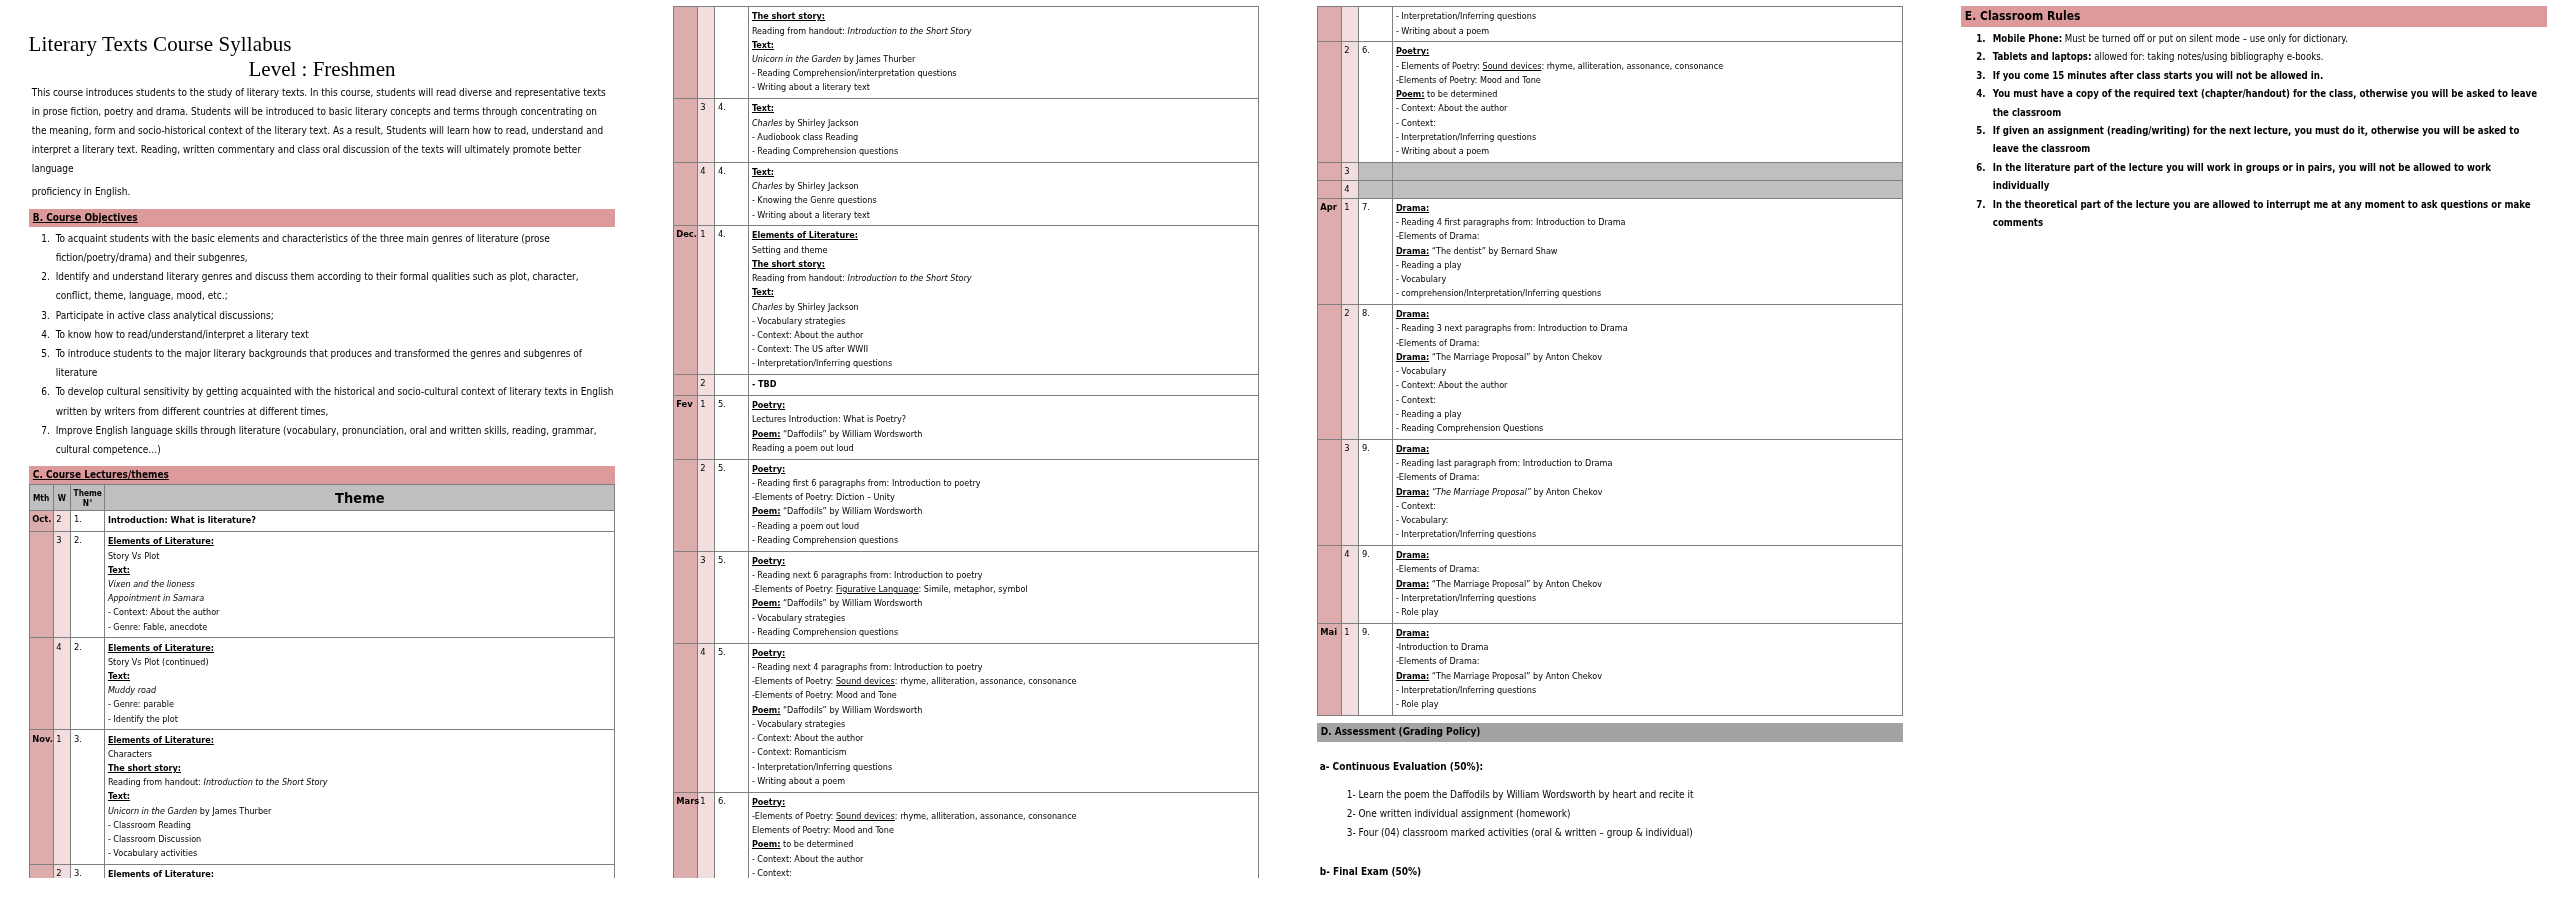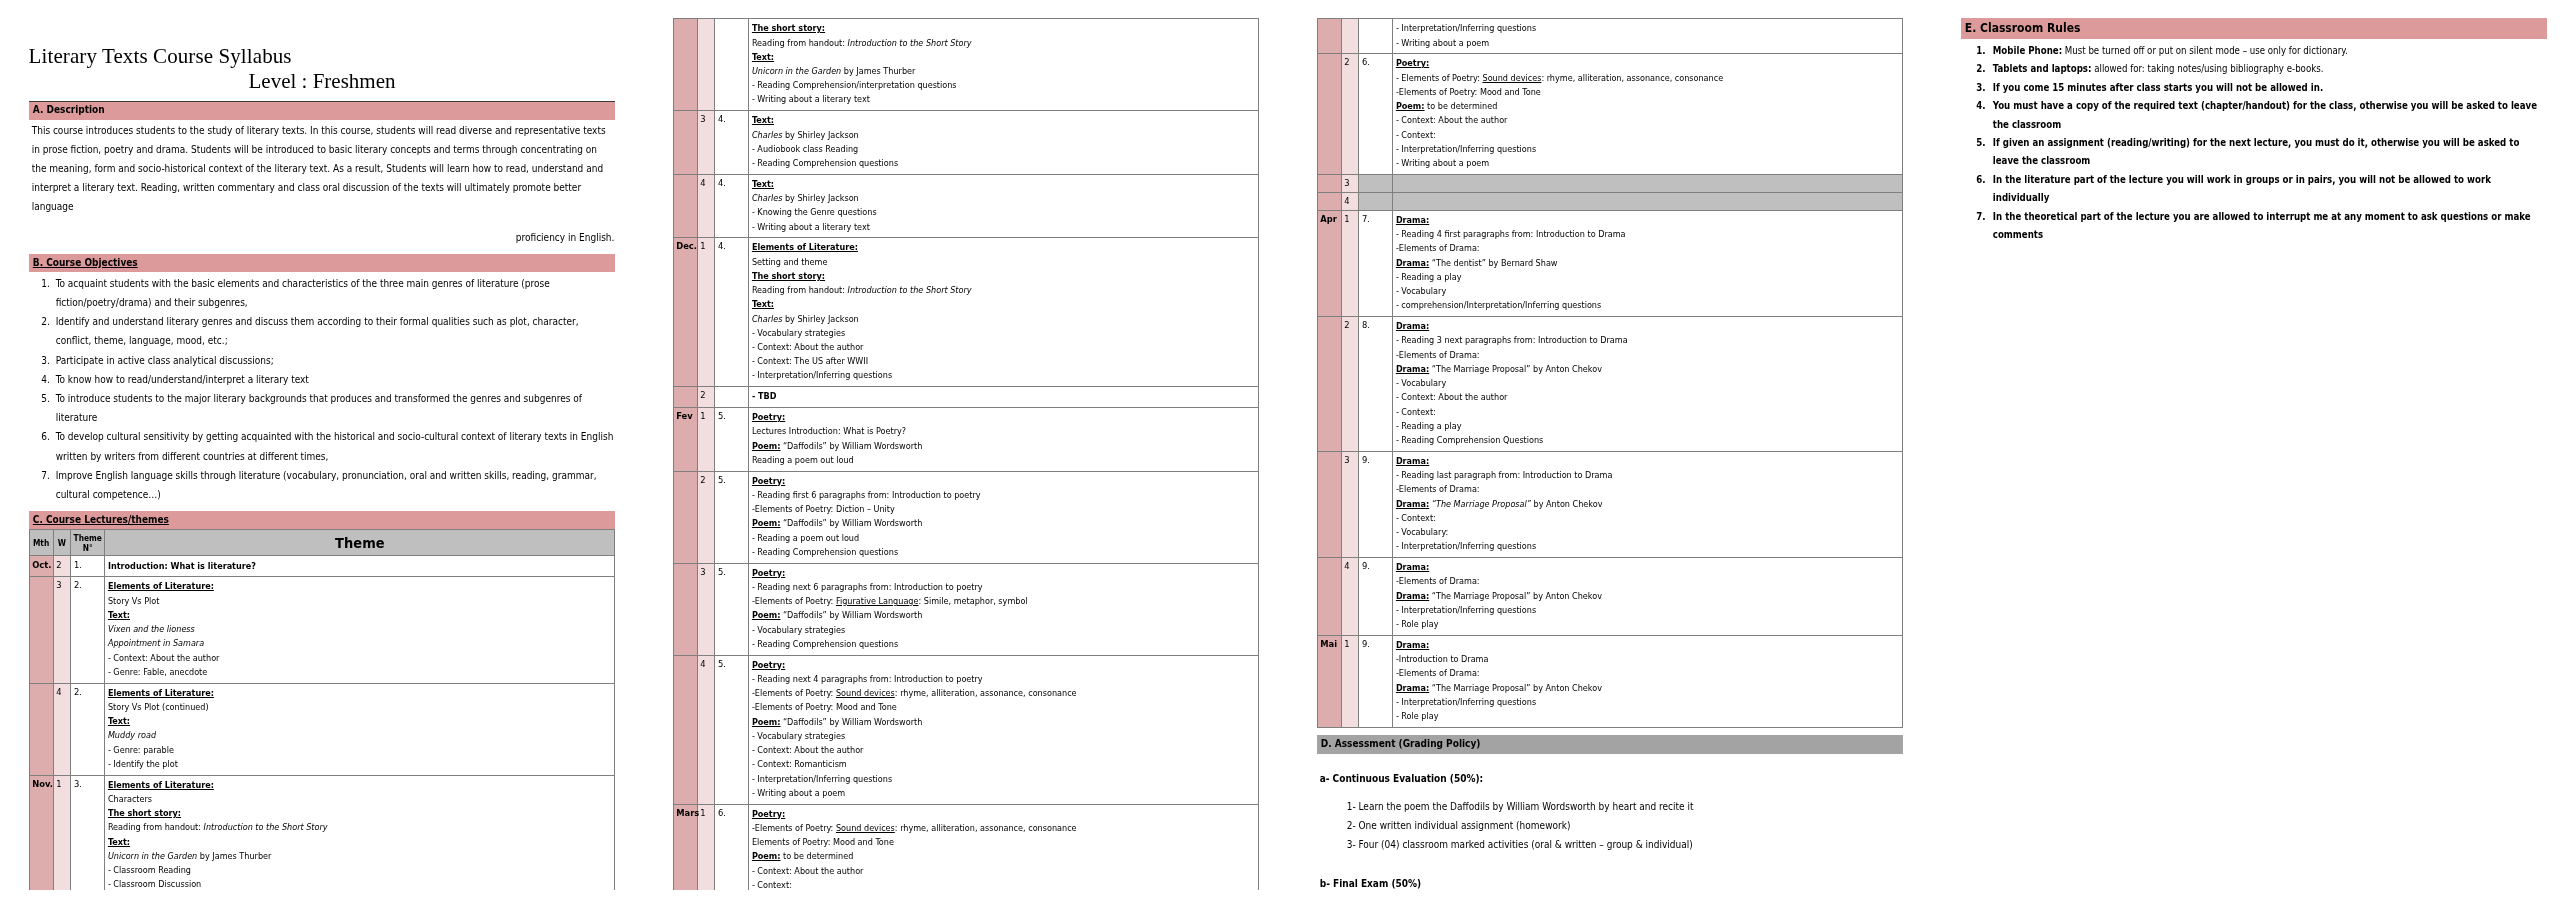--- a/index.html
+++ b/index.html
@@ -3,21 +3,21 @@
 <meta charset="utf-8">
 <style>
   html,body{margin:0;padding:0;background:#ffffff;}
   body{
     width:2576px;height:911px;
     font-family:"DejaVu Sans Condensed","Liberation Sans",sans-serif;
     color:#000;
     -webkit-font-smoothing:antialiased;
   }
   .page{
-    position:absolute;top:12px;
+    position:absolute;top:0;
     width:644px;height:878px;
     box-sizing:border-box;
     overflow:hidden;
   }
   #page1{left:0;}
   #page2{left:644px;}
   #page3{left:1288px;}
   #page4{left:1932px;}
 
   .inner{position:absolute;left:28.6px;right:28.6px;top:0;}
@@ -48,21 +48,21 @@
   }
   .sec-bar.nobordertop{border-top:none;text-decoration:underline;}
 
   .para{
     font-size:10px;
     line-height:1.92;
     padding:1px 1px 0 3.1px;
     text-align:left;
   }
   .para p{margin:0 0 0 0;}
-  .para p.gap{margin-top:11px;text-align:right;}
+  .para p.gap{margin-top:4px;}
 
   ol.objectives{
     margin:2.1px 0 0 0;
     padding-left:24px;
     font-size:10px;
     line-height:1.92;
   }
   ol.objectives li{margin:0;padding-left:3.1px;}
 
   
@@ -137,21 +137,20 @@
   ol.rules li span.norm{font-weight:normal;}
 </style>
 </head>
 <body>
 
 <div class="page" id="page1">
   <div class="inner">
     <div class="doc-title">Literary Texts Course Syllabus</div>
     <div class="doc-subtitle">Level : Freshmen</div>
 
-    <div class="sec-bar">A.  Description</div>
     <div class="para">
       <p>This course introduces students to the study of literary texts. In this course, students will read diverse and representative texts in prose fiction, poetry and drama. Students will be introduced to basic literary concepts and terms through concentrating on the meaning, form and socio-historical context of the literary text. As a result, Students will learn how to read, understand and interpret a literary text. Reading, written commentary and class oral discussion of the texts will ultimately promote better language</p>
       <p class="gap">proficiency in English.</p>
     </div>
 
     <div class="sec-bar nobordertop">B.  Course Objectives</div>
     <ol class="objectives" id="objectives-list">
         <li>To acquaint students with the basic elements and characteristics of the three main genres of literature (prose fiction/poetry/drama) and their subgenres,</li>
         <li>Identify and understand literary genres and discuss them according to their formal qualities such as plot, character, conflict, theme, language, mood, etc.;</li>
         <li>Participate in active class analytical discussions;</li>

